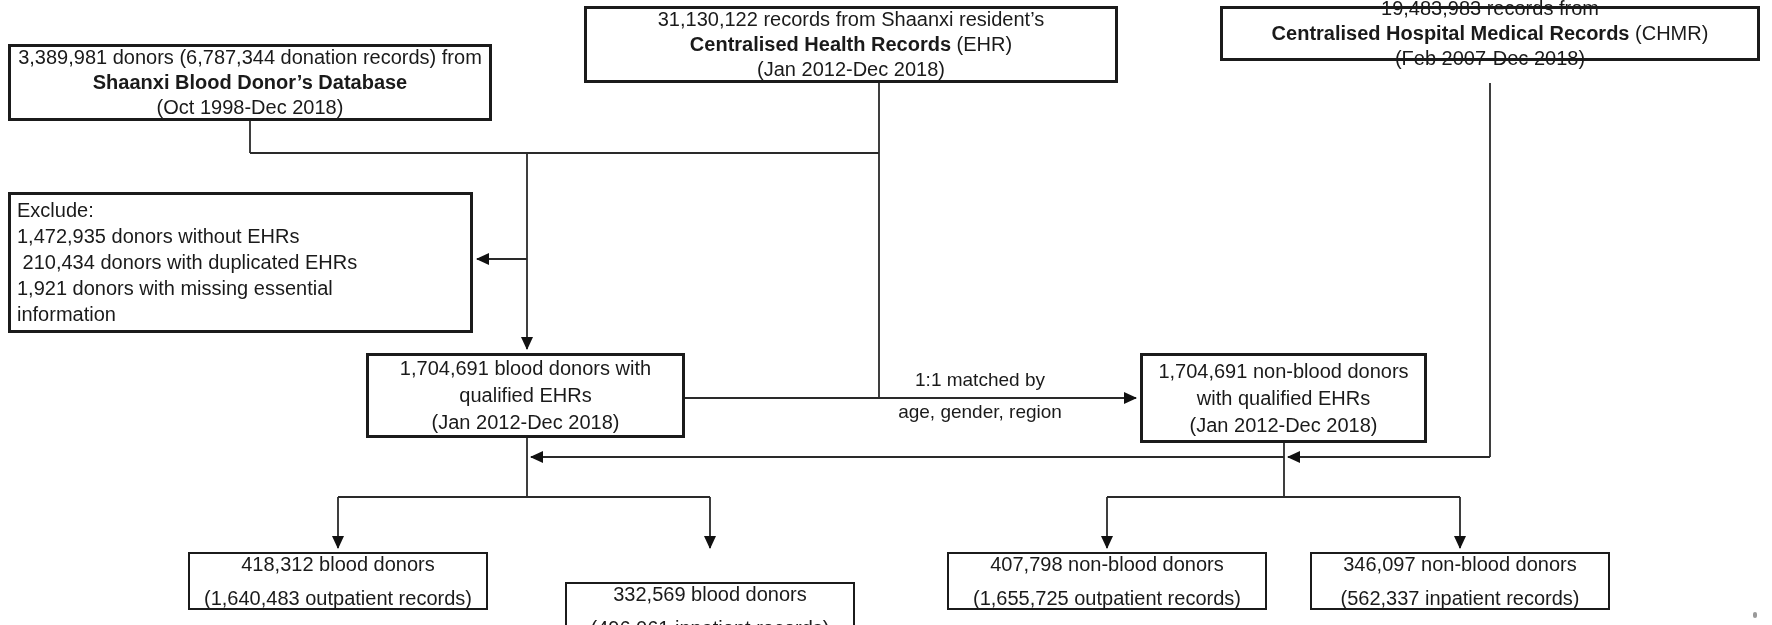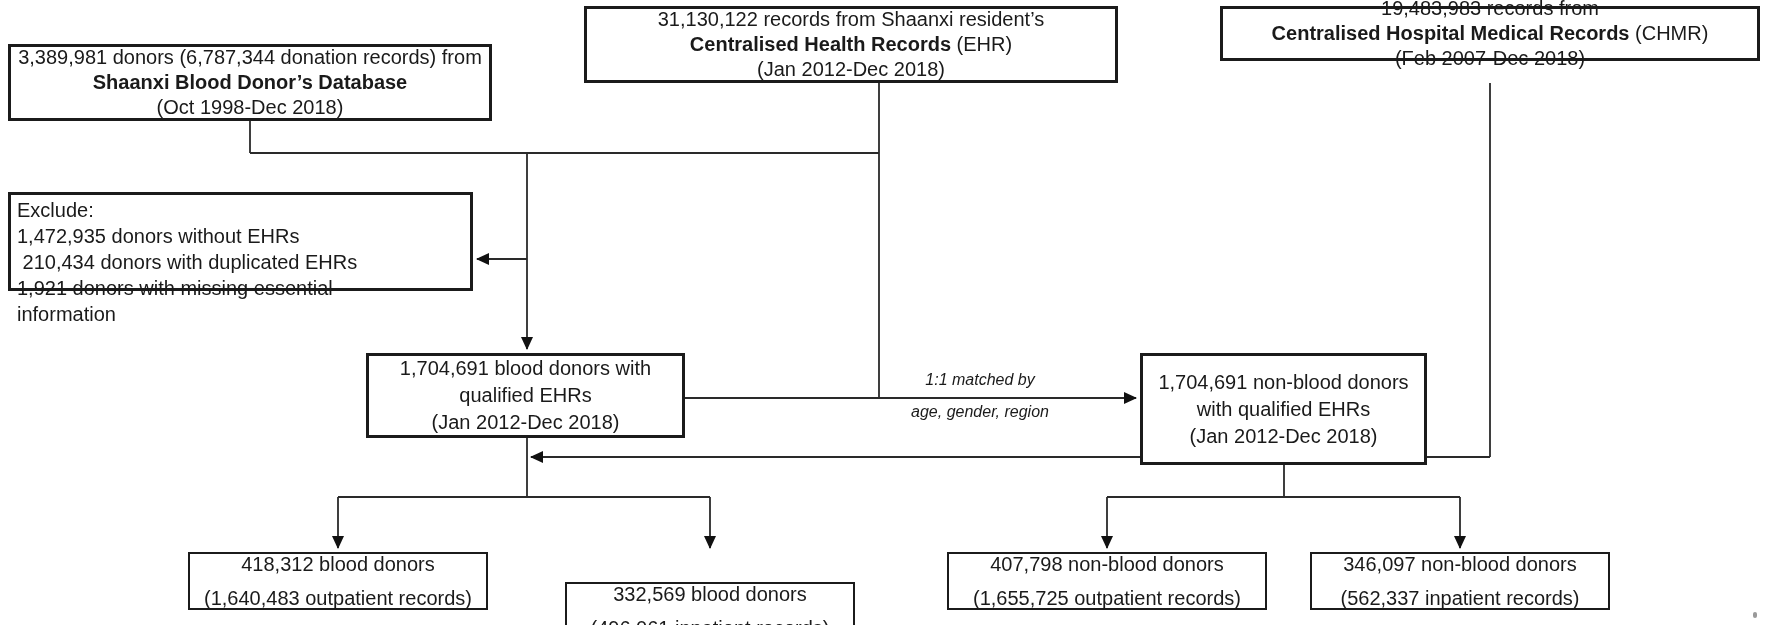--- a/index.html
+++ b/index.html
@@ -19,38 +19,38 @@
   }
   .box.thin{border-width:2px;}
   .box .ln{white-space:nowrap;}
   .box b{font-weight:bold;}
   
   #box-a{left:8px;top:6px;width:484px;height:77px;margin-top:38px;}
   #box-b{left:584px;top:6px;width:534px;height:77px;}
   #box-c{left:1220px;top:6px;width:540px;height:55px;}
   
   #box-excl{
-    left:8px;top:192px;width:465px;height:99px;
+    left:8px;top:192px;width:465px;height:141px;
     justify-content:flex-start;text-align:left;
     padding:2px 6px;line-height:26px;
   }
   #box-excl .ln{white-space:pre-wrap;}
   
   #box-blood{left:366px;top:353px;width:319px;height:85px;line-height:27px;}
-  #box-nonblood{left:1140px;top:353px;width:287px;height:112px;line-height:27px;align-items:center;}
+  #box-nonblood{left:1140px;top:353px;width:287px;height:90px;line-height:27px;align-items:center;}
   
   .outcome{line-height:26px;gap:8px;}
   #box-o1{left:188px;top:552px;width:300px;height:58px;}
   #box-o2{left:565px;top:552px;width:290px;height:58px;margin-top:30px;}
   #box-o3{left:947px;top:552px;width:320px;height:58px;}
   #box-o4{left:1310px;top:552px;width:300px;height:58px;}
   
   .match-ln{
     position:absolute;left:835px;width:290px;text-align:center;
-    font-size:16px;line-height:22px;white-space:nowrap;font-style:italic;
+    font-size:19px;line-height:22px;white-space:nowrap;
   }
   #match-ln1{top:369px;}
   #match-ln2{top:401px;}
   
   #speck{position:absolute;left:1753px;top:612px;width:4px;height:6px;background:#9a9a9a;border-radius:2px;}
 </style>
 </head>
 <body>
 
 <div id="stage">

